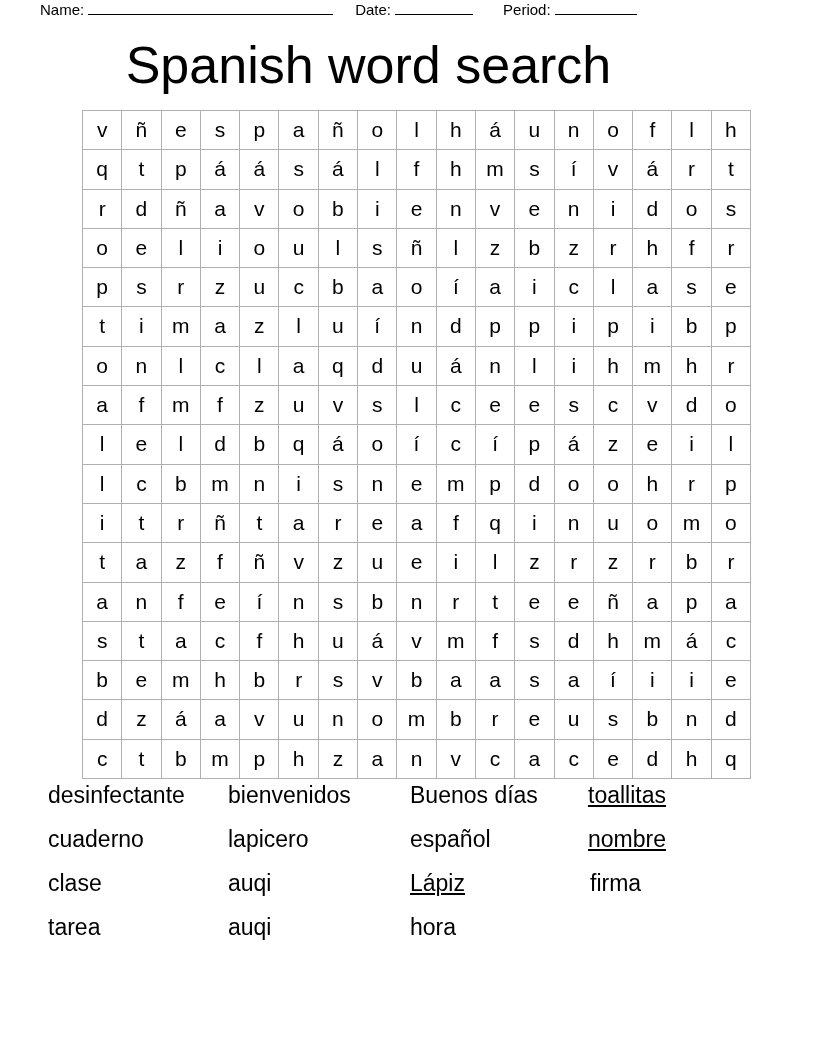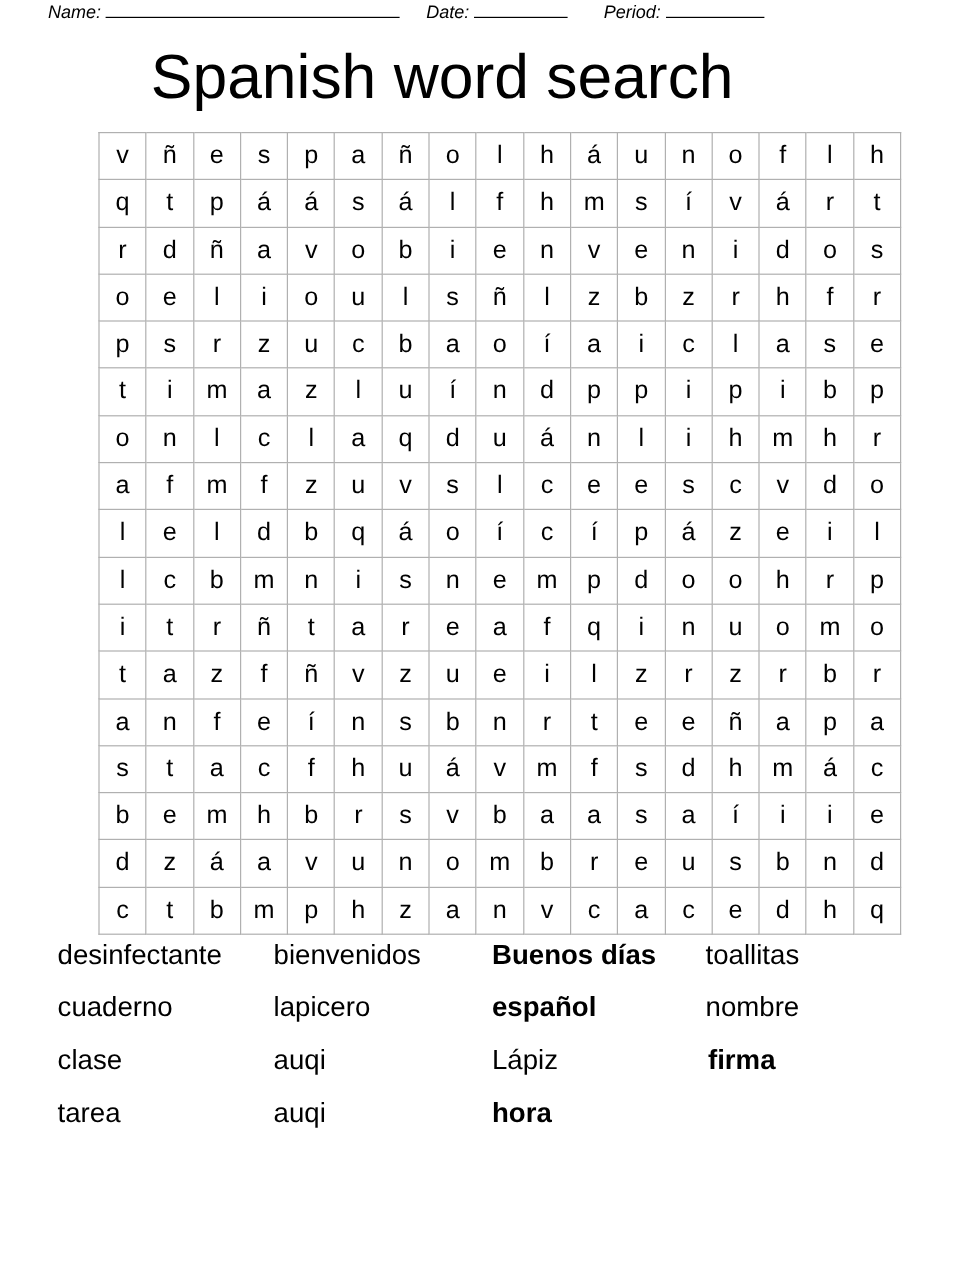--- a/index.html
+++ b/index.html
@@ -20,21 +20,20 @@
   .header-row {
     position: absolute;
     top: 0px;
     left: 0px;
     width: 816px;
     height: 26px;
     display: flex;
     align-items: flex-start;
     font-size: 15px;
     white-space: nowrap;
-    font-style: italic;
   }
   .hdr-field { display: inline-flex; align-items: baseline; }
   .hdr-label { font-size: 15px; line-height: 20px; }
   .hdr-rule {
     display: inline-block;
     border-bottom: 1px solid #000;
     height: 14px;
     margin-left: 4px;
   }
   .rule-name   { width: 245px; }
@@ -91,22 +90,22 @@
     height: 44px;
     align-items: flex-start;
   }
   .wl-cell {
     font-size: 23px;
     line-height: 30px;
     white-space: nowrap;
   }
   .wl-c0 { width: 180px; }
   .wl-c1 { width: 182px; }
-  .wl-c2 { width: 178px; font-weight: bold; }
-  .wl-c3 { width: 180px; }
+  .wl-c2 { width: 178px; }
+  .wl-c3 { width: 180px; text-decoration: underline; }
 </style>
 </head>
 <body>
 
 <div class="header-row">
   <span class="sp-name-to-date" style="width:40px"></span>
   <span class="hdr-field">
     <span class="hdr-label">Name:</span>
     <span class="hdr-rule rule-name"></span>
   </span>

